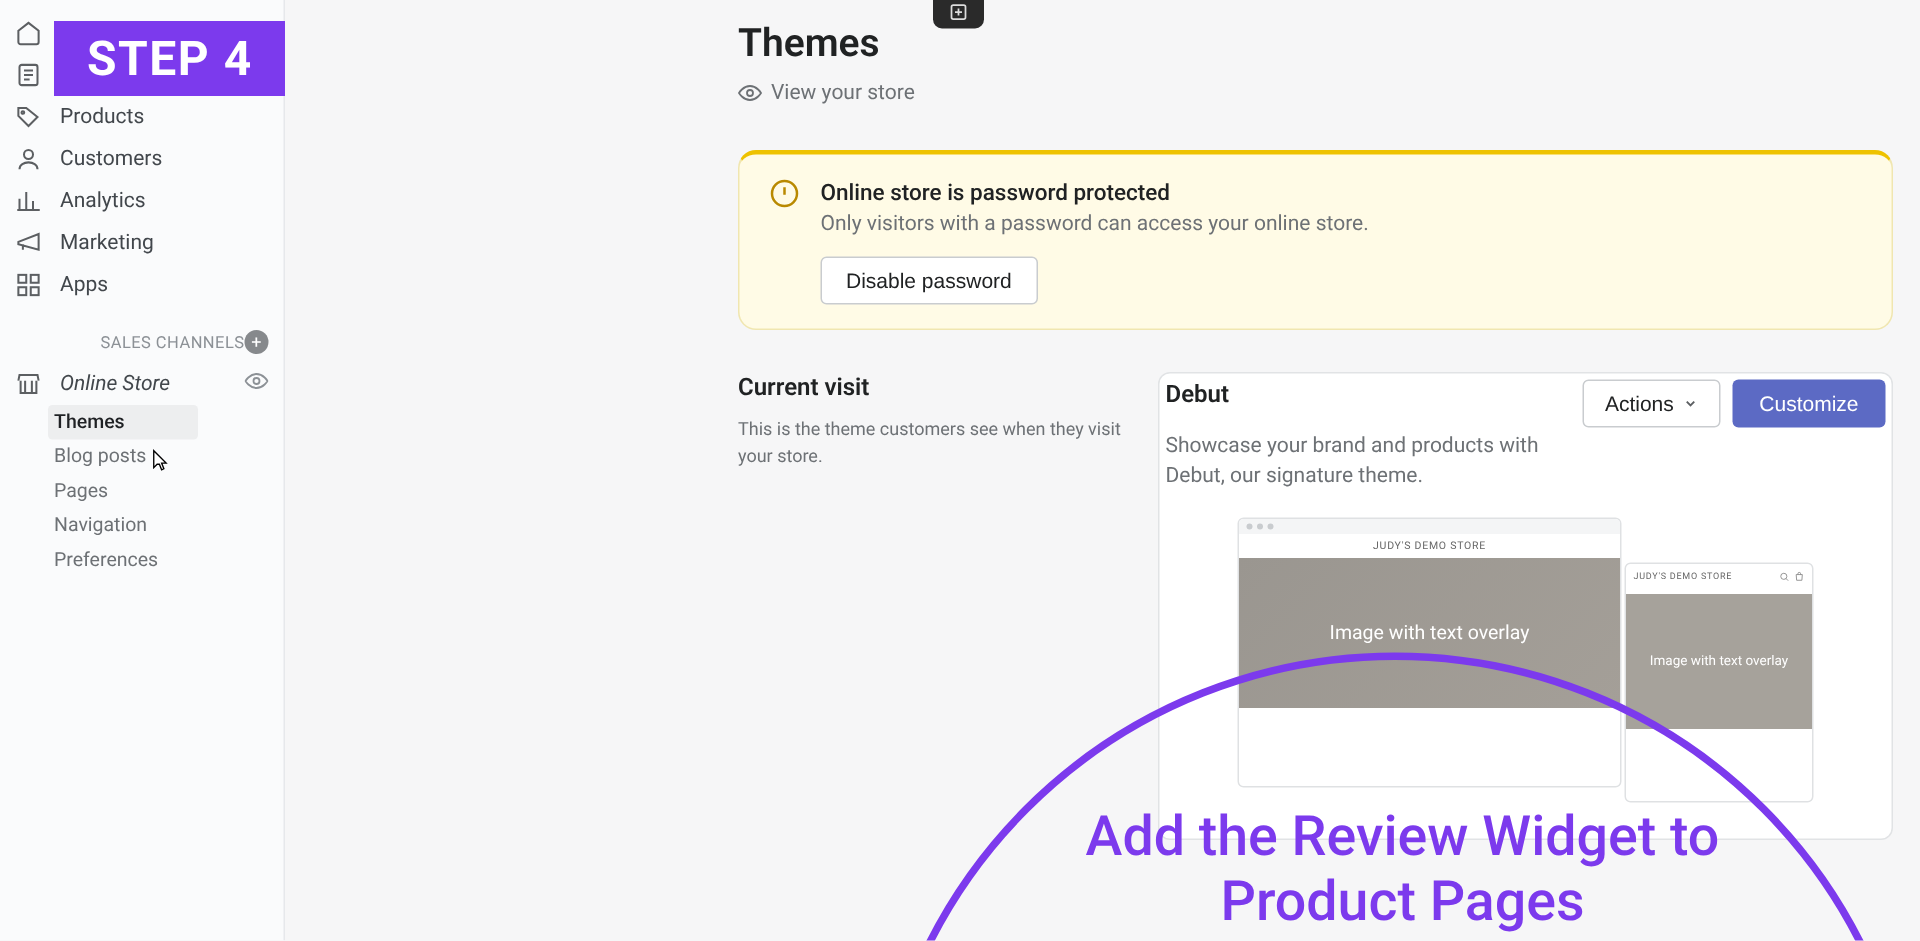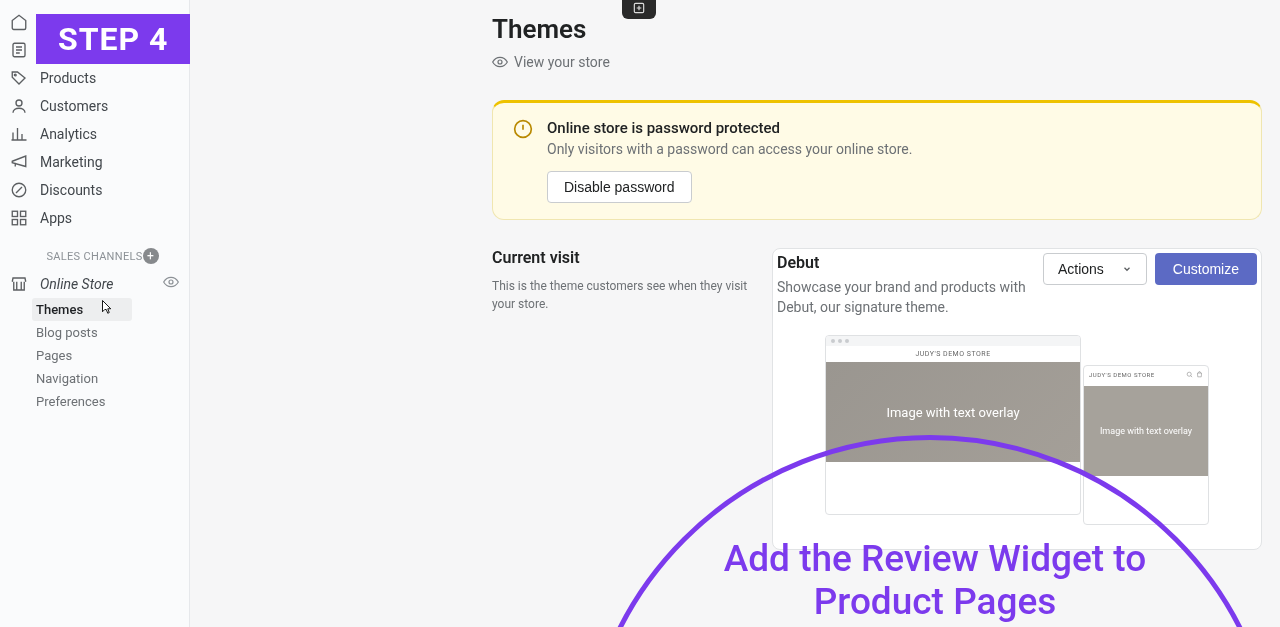--- a/index.html
+++ b/index.html
@@ -40,21 +40,21 @@
       justify-content: center;
       color: #5c5f62;
     }
     .nav-icon svg { width: 18px; height: 18px; stroke: currentColor; fill: none; stroke-width: 1.8; }
     .section-header {
       padding: 16px 10px 6px 26px;
       font-size: 11px;
       color: #8c9196;
       letter-spacing: 0.3px;
       display: flex;
-      justify-content: center;
+      justify-content: flex-end;
       align-items: center;
     }
     .add-channel {
       width: 16px;
       height: 16px;
       border-radius: 50%;
       background: #86898c;
       color: #fff;
       display: flex;
       align-items: center;
@@ -168,39 +168,39 @@
       align-items: flex-start;
     }
     .card-head h4 {
       font-size: 16px;
       font-weight: 600;
       color: #202223;
     }
     .card-head-desc {
       font-size: 14px;
       color: #6d7175;
-      margin-top: 6px;
+      margin-top: 16px;
       max-width: 280px;
       line-height: 1.4;
     }
     .card-buttons {
       display: flex;
       gap: 8px;
     }
     .btn-secondary {
       padding: 7px 14px;
       border: 1px solid #c9cccf;
       border-radius: 4px;
       background: #fff;
       font-size: 14px;
       color: #202223;
       cursor: pointer;
       display: flex;
       align-items: center;
-      gap: 18px;
+      gap: 6px;
     }
     .btn-primary {
       padding: 7px 18px;
       border: none;
       border-radius: 4px;
       background: #5c6ac4;
       color: #fff;
       font-size: 14px;
       cursor: pointer;
     }
@@ -392,29 +392,20 @@
         </span>
       <span>Analytics</span>
     </div>
     <div class="nav-item">
       <span class="nav-icon">
           <svg viewBox="0 0 24 24">
             <path d="M3 11l18-7v14L3 13v-2zM7 13v5"></path>
           </svg>
         </span>
       <span>Marketing</span>
-    </div>
-    <div class="nav-item">
-      <span class="nav-icon">
-          <svg viewBox="0 0 24 24">
-            <circle cx="12" cy="12" r="9"></circle>
-            <path d="M8 16l8-8M9 9h.01M15 15h.01"></path>
-          </svg>
-        </span>
-      <span>Discounts</span>
     </div>
     <div class="nav-item">
       <span class="nav-icon">
           <svg viewBox="0 0 24 24">
             <rect x="3" y="3" width="7" height="7"></rect>
             <rect x="14" y="3" width="7" height="7"></rect>
             <rect x="3" y="14" width="7" height="7"></rect>
             <rect x="14" y="14" width="7" height="7"></rect>
           </svg>
         </span>

